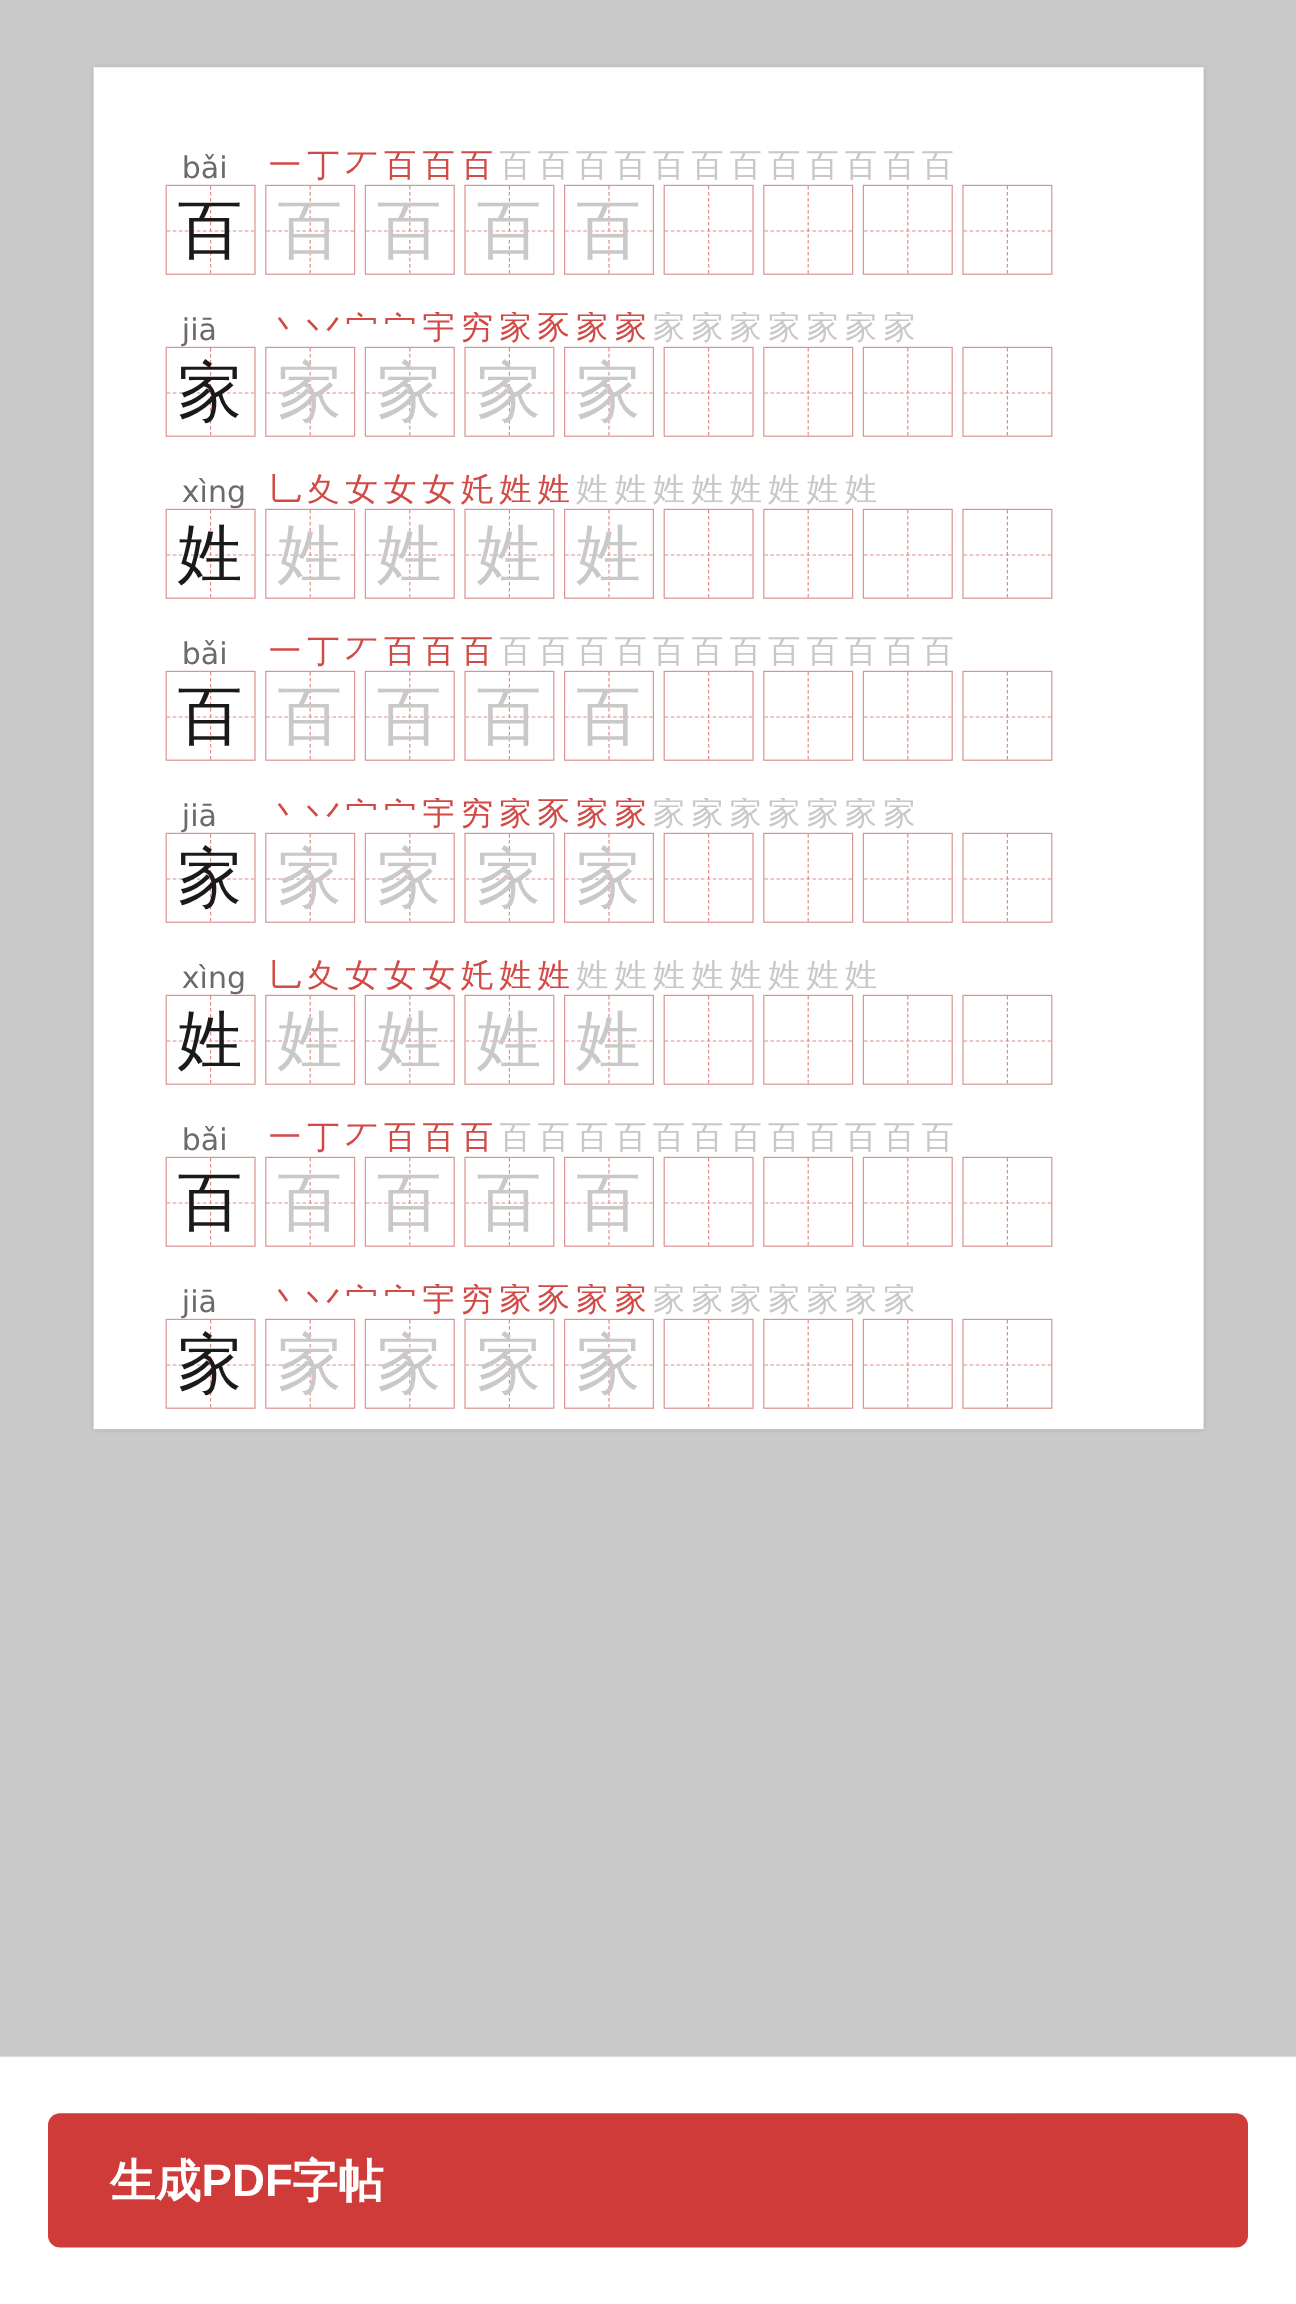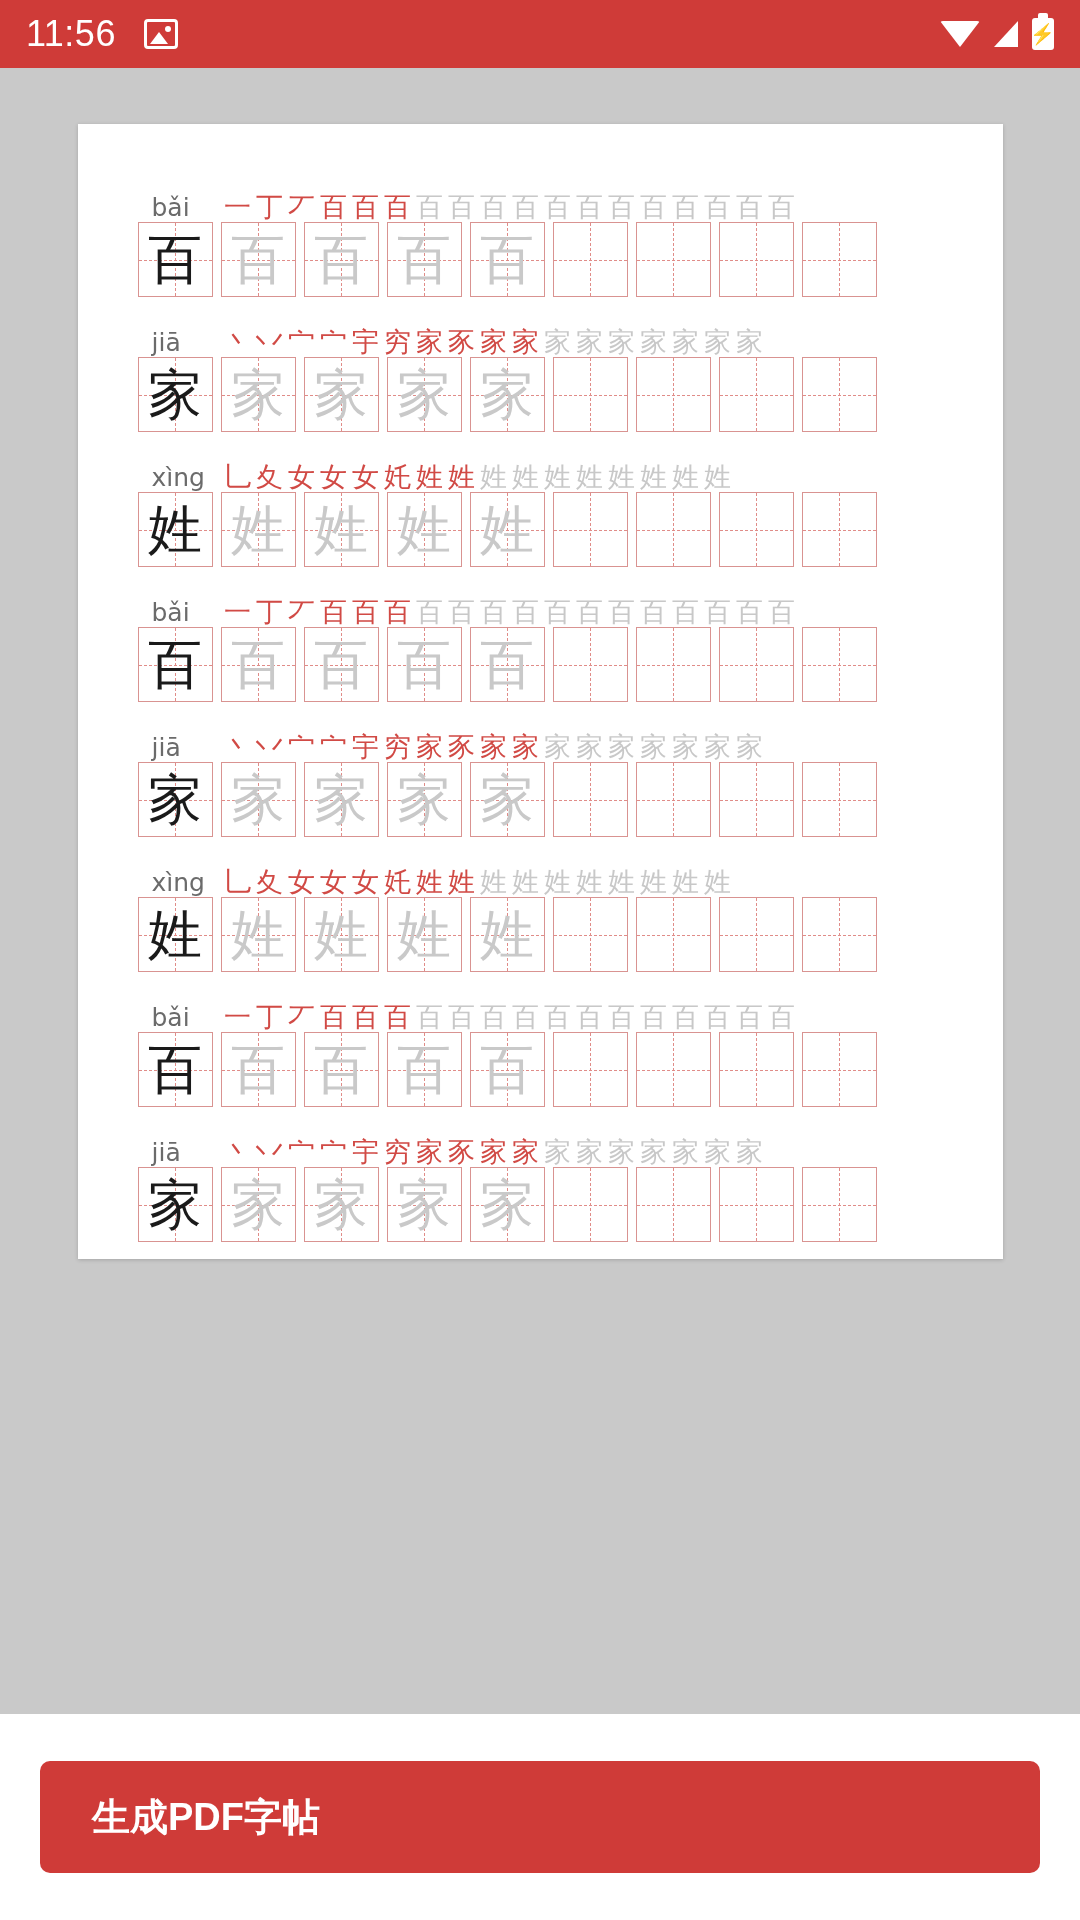--- a/index.html
+++ b/index.html
@@ -256,34 +256,20 @@
     font-size: 15px;
     color: #d8d8d8;
     letter-spacing: 6px;
   }
 </style>
 </head>
 <body>
 
 <div id="app">
 
-  <div class="statusbar">
-    <div class="status-clock">11:56</div>
-    <div class="status-left-icons">
-      <div class="icon-img"></div>
-    </div>
-    <div class="status-spacer"></div>
-    <div class="status-right-icons">
-      <div class="icon-wifi"></div>
-      <div class="icon-signal"></div>
-      <div class="icon-battery">
-          <span class="bolt">⚡</span>
-        </div>
-    </div>
-  </div>
 
 
   <div class="content">
     <div class="sheet" id="sheet">
         <div class="row">
           <div class="row-head">
             <div class="pinyin">bǎi</div>
             <div class="strokes">
               <span class="stroke">一</span>
               <span class="stroke">丁</span>

